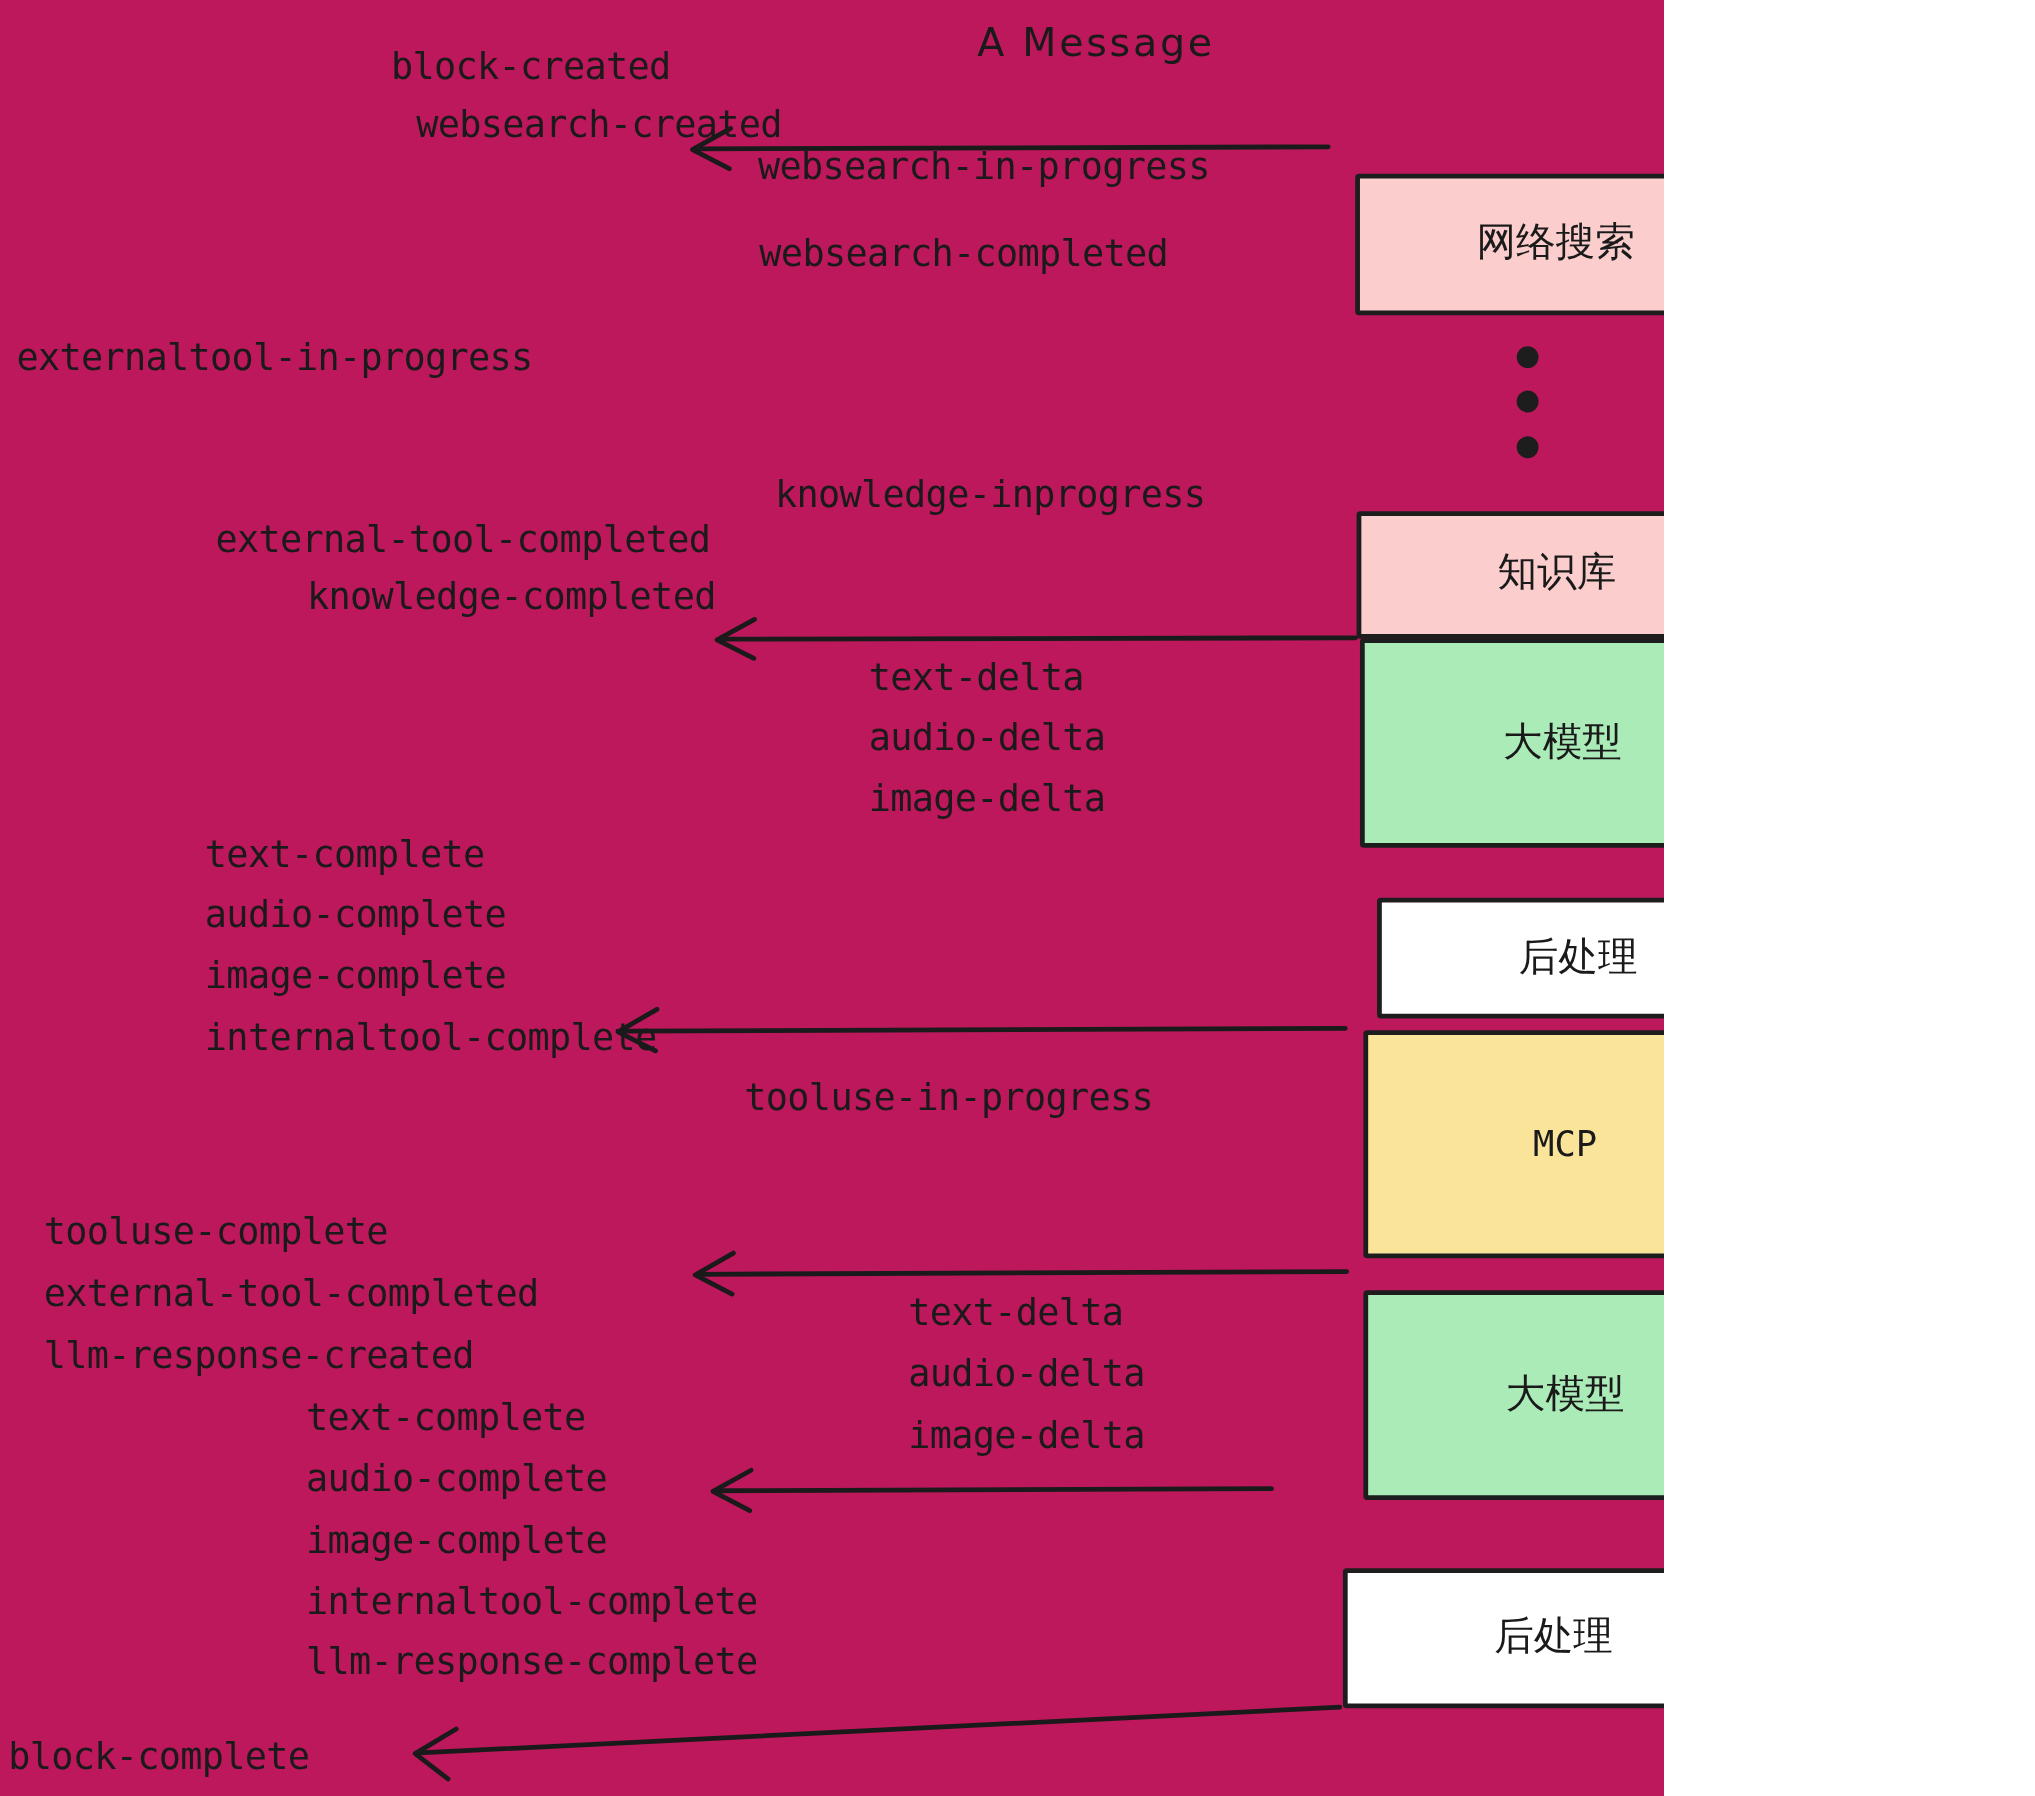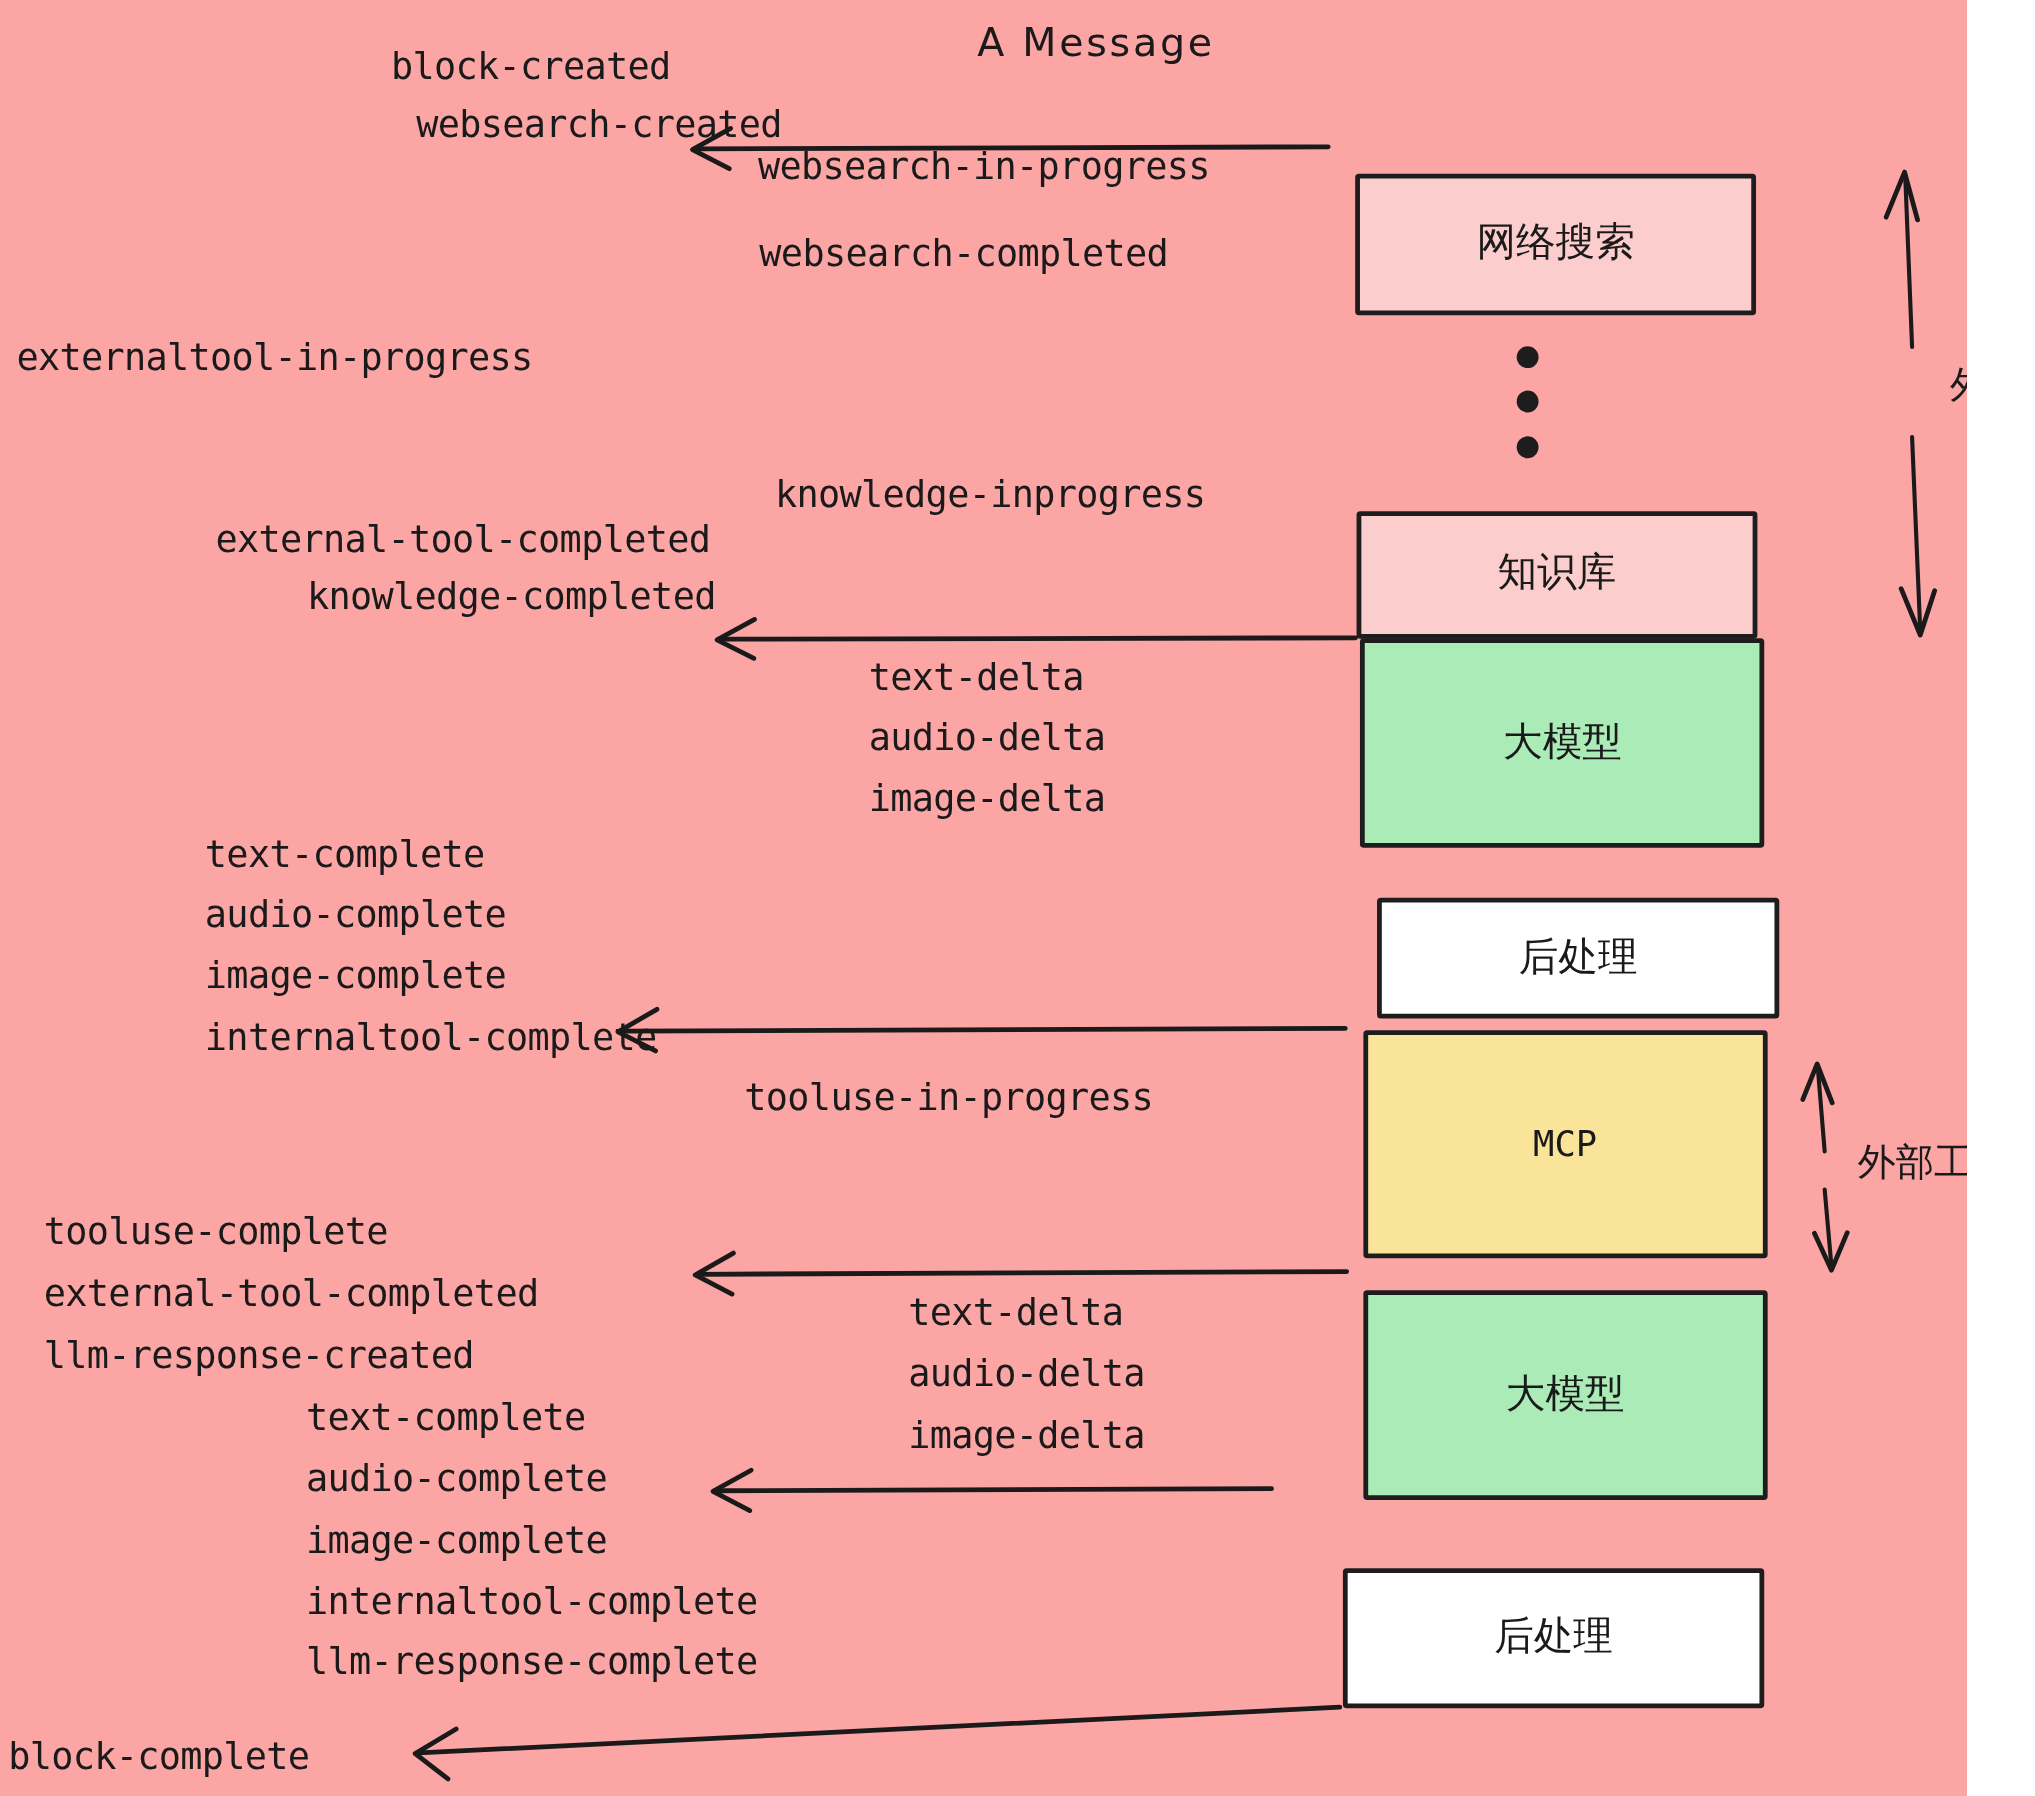--- a/index.html
+++ b/index.html
@@ -5,23 +5,23 @@
   html, body {
     margin: 0;
     padding: 0;
     background: #ffffff;
   }
   body {
     font-family: "DejaVu Sans", sans-serif;
   }
   #diagram-root {
     position: relative;
-    width: 1967px;
+    width: 1664px;
     height: 1796px;
-    background: #fca5a5;
+    background: #be185d;
     overflow: hidden;
   }
   svg.layer {
     position: absolute;
     top: 0;
     left: 0;
     width: 2035px;
     height: 1796px;
   }
   .evt {

